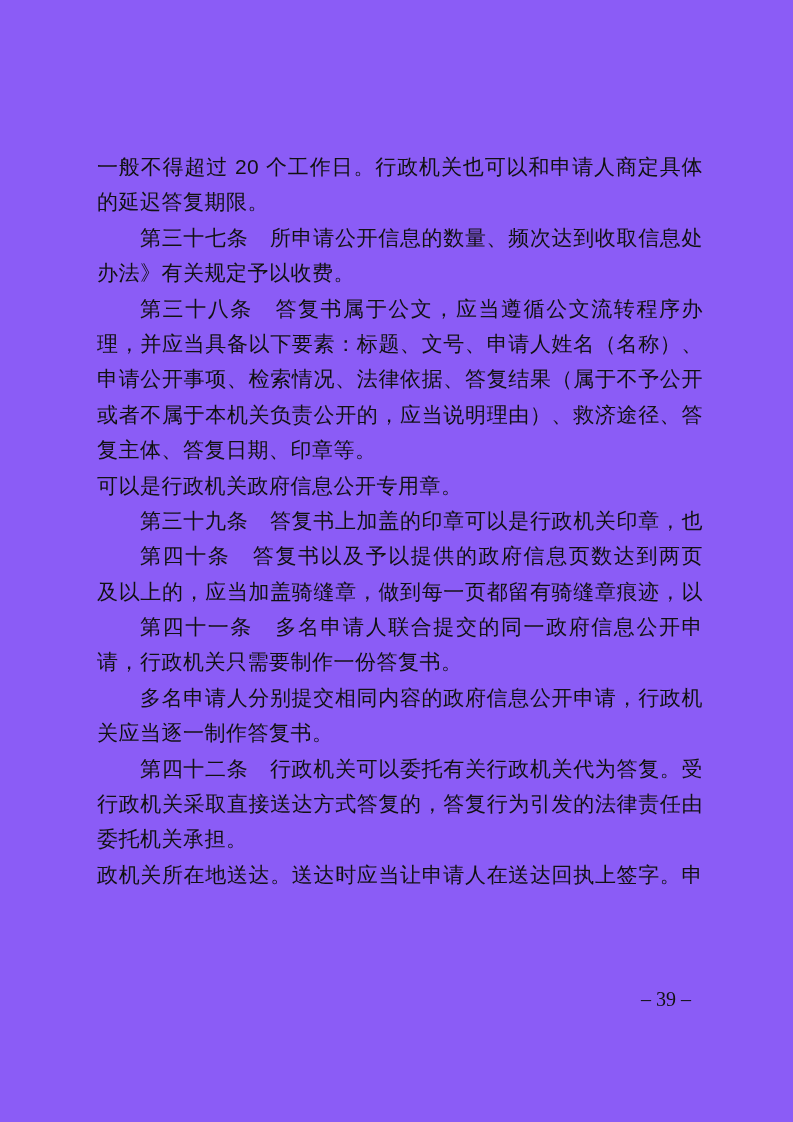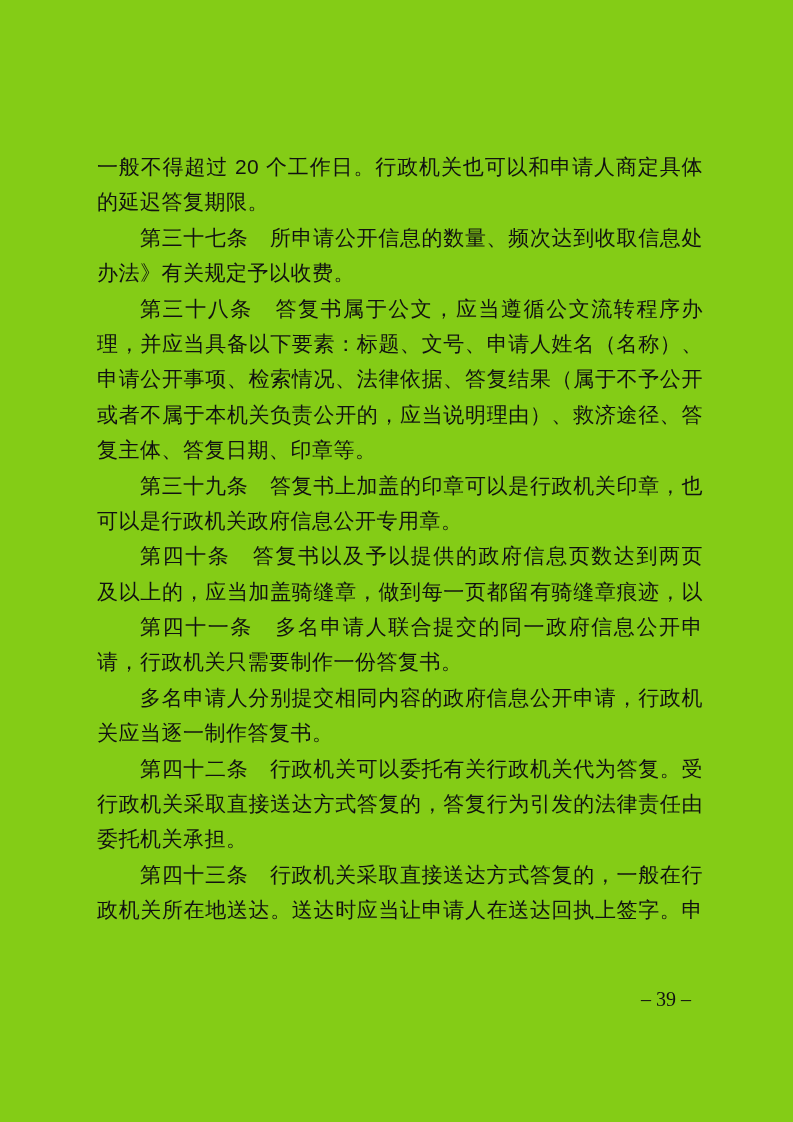--- a/index.html
+++ b/index.html
@@ -4,21 +4,21 @@
 <style>
   html, body {
     margin: 0;
     padding: 0;
     background: #ffffff;
   }
   .page {
     position: relative;
     width: 793px;
     height: 1122px;
-    background: #84cc16;
+    background: #8b5cf6;
     overflow: hidden;
     font-family: "Liberation Sans", "DejaVu Sans", sans-serif;
     color: #111111;
   }
   .text-block {
     position: absolute;
     left: 97px;
     top: 149px;
     width: 606px;
   }
@@ -58,29 +58,28 @@
   <div class="text-block">
     <div class="line">一般不得超过 20 个工作日。行政机关也可以和申请人商定具体</div>
     <div class="line end">的延迟答复期限。</div>
     <div class="line indent">第三十七条　所申请公开信息的数量、频次达到收取信息处</div>
     <div class="line end">办法》有关规定予以收费。</div>
     <div class="line indent">第三十八条　答复书属于公文，应当遵循公文流转程序办</div>
     <div class="line">理，并应当具备以下要素：标题、文号、申请人姓名（名称）、</div>
     <div class="line">申请公开事项、检索情况、法律依据、答复结果（属于不予公开</div>
     <div class="line">或者不属于本机关负责公开的，应当说明理由）、救济途径、答</div>
     <div class="line end">复主体、答复日期、印章等。</div>
+    <div class="line end">可以是行政机关政府信息公开专用章。</div>
     <div class="line indent">第三十九条　答复书上加盖的印章可以是行政机关印章，也</div>
-    <div class="line end">可以是行政机关政府信息公开专用章。</div>
     <div class="line indent">第四十条　答复书以及予以提供的政府信息页数达到两页</div>
     <div class="line">及以上的，应当加盖骑缝章，做到每一页都留有骑缝章痕迹，以</div>
     <div class="line indent">第四十一条　多名申请人联合提交的同一政府信息公开申</div>
     <div class="line end">请，行政机关只需要制作一份答复书。</div>
     <div class="line indent">多名申请人分别提交相同内容的政府信息公开申请，行政机</div>
     <div class="line end">关应当逐一制作答复书。</div>
     <div class="line indent">第四十二条　行政机关可以委托有关行政机关代为答复。受</div>
     <div class="line">行政机关采取直接送达方式答复的，答复行为引发的法律责任由</div>
     <div class="line end">委托机关承担。</div>
-    <div class="line indent">第四十三条　行政机关采取直接送达方式答复的，一般在行</div>
     <div class="line">政机关所在地送达。送达时应当让申请人在送达回执上签字。申</div>
   </div>
 
   <div class="page-footer">– 39 –</div>
 </div>
 
 </body></html>

